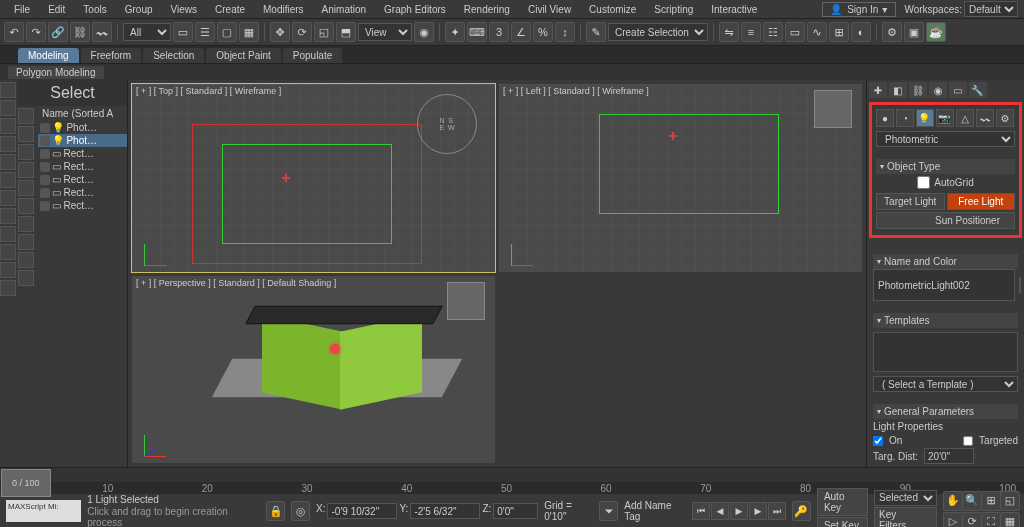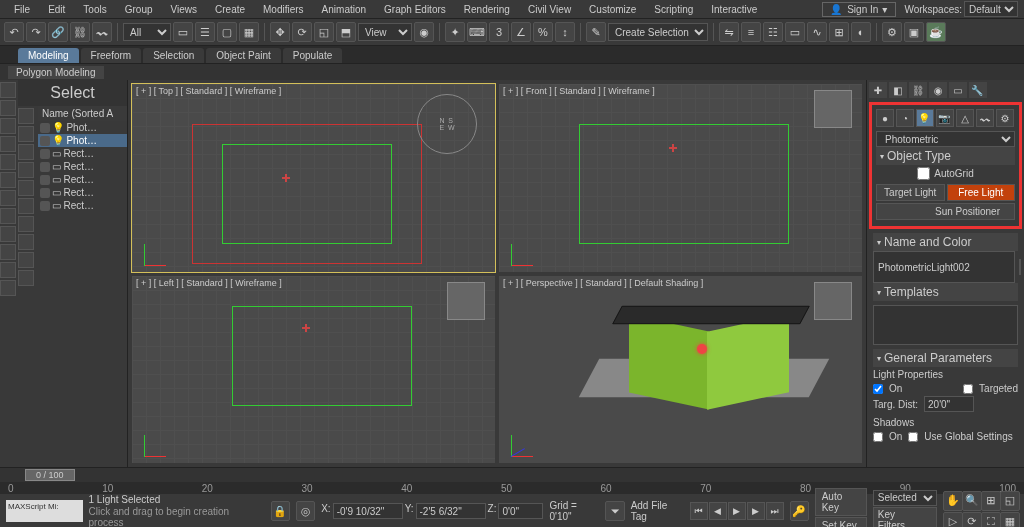--- a/index.html
+++ b/index.html
@@ -52,38 +52,38 @@
 .persp-roof { position:absolute; left:118px; bottom:130px; width:188px; height:36px; background:#2a2a2a; transform:skewX(-28deg) scaleY(.5); z-index:4; border:1px solid #111; }
 .persp-light { position:absolute; left:198px; top:68px; width:10px; height:10px; border-radius:50%; background:#e44; box-shadow:0 0 4px #e44; z-index:5; }
 .right-panel { width:158px; background:#393939; border-left:1px solid #222; display:flex; flex-direction:column; overflow:hidden; }
 .right-panel .tabrow { height:20px; display:flex; align-items:center; gap:2px; padding:2px; }
 .tabrow .rt { width:18px; height:16px; background:#444; cursor:pointer; display:flex; align-items:center; justify-content:center; }
 .redbox { border:3px solid #e33; margin:2px; padding:4px; }
 .catrow { display:flex; gap:2px; margin-bottom:4px; }
 .catrow .ci { width:18px; height:18px; background:#444; border:1px solid #555; cursor:pointer; display:flex; align-items:center; justify-content:center; }
 .catrow .ci.active { background:#5a7a9a; }
 .dd-full { width:100%; background:#333; color:#ccc; border:1px solid #555; font-size:10px; height:16px; padding:0 4px; }
-.rollout-hdr { background:#444; padding:2px 4px; font-size:12px; margin-top:0; display:flex; align-items:center; gap:3px; cursor:pointer; }
+.rollout-hdr { background:#444; padding:2px 4px; font-size:10px; margin-top:12px; display:flex; align-items:center; gap:3px; cursor:pointer; }
 .rollout-hdr::before { content:"▾"; font-size:8px; }
 .obj-btns { display:flex; flex-wrap:wrap; gap:2px; padding:2px 0; }
 .obj-btns .ob { flex:1 1 48%; background:#444; text-align:center; padding:2px 0; font-size:10px; cursor:pointer; border:1px solid #555; }
 .obj-btns .ob.active { background:#c2410c; color:#fff; }
 .obj-btns .ob.full { flex:1 1 100%;padding-left:44px; }
 .autogrid { display:flex; align-items:center; gap:4px; padding:2px 0; justify-content:center; font-size:10px; }
 .section { padding:2px 6px; }
 .namecolor-row { display:flex; gap:4px; align-items:center; }
 .namecolor-row input { flex:1; background:#333; border:1px solid #555; color:#ccc; font-size:10px; height:32px; padding:0 4px; }
 .swatch { width:18px; height:16px; background:#ffeb3b; border:1px solid #555; cursor:pointer; }
 .template-box { height:40px; background:#333; border:1px solid #555; margin:4px 0; }
 .prop-row { display:flex; align-items:center; gap:6px; padding:1px 0; font-size:10px; }
 .prop-row input[type=checkbox] { width:10px; height:10px; }
 .prop-row .spinner { background:#333; border:1px solid #555; color:#ccc; height:16px; width:50px; font-size:10px; padding:0 3px; }
 .bottom { position:absolute; bottom:0; left:0; right:0; height:60px; background:#393939; border-top:1px solid #222; }
 .timeline { height:14px; background:#333; position:relative; }
-.timeline .slider { position:absolute; left:25px; top:1px; background:#666; border:1px solid #888; padding:0 10px; font-size:9px; }
+.timeline .slider { position:absolute; left:1px; top:1px; background:#666; border:1px solid #888; padding:8px 10px; font-size:9px; }
 .timetrack { height:12px; background:#2b2b2b; display:flex; align-items:center; padding:0 8px; font-size:8px; color:#999; justify-content:space-between; }
 .status { height:34px; display:flex; align-items:center; gap:6px; padding:0 6px; }
 .status .msbox { width:80px; height:22px; background:#ddd; color:#333; font-size:8px; padding:2px; }
 .status .prompt { font-size:10px; flex:0 0 auto; }
 .status .coords { display:flex; gap:2px; font-size:10px; }
 .status .coord-input { background:#333; border:1px solid #555; color:#ccc; width:70px; height:16px; font-size:10px; padding:0 3px; }
 .status .play { display:flex; gap:1px; }
 .status .play .pb { width:18px; height:18px; background:#444; border:1px solid #555; display:flex; align-items:center; justify-content:center; cursor:pointer; font-size:9px; }
 .status .autokey { background:#444; border:1px solid #555; padding:2px 6px; font-size:10px; cursor:pointer; }
 .status select { background:#333; color:#ccc; border:1px solid #555; font-size:10px; height:16px; }
@@ -254,31 +254,20 @@
       <div class="viewcube-ring">N&nbsp;&nbsp;S<br>E&nbsp;&nbsp;W</div>
       <div class="rect-outer" style="left:60px;top:40px;width:230px;height:140px"></div>
       <div class="rect-top" style="left:90px;top:60px;width:170px;height:100px"></div>
       <div class="cross" style="left:150px;top:90px"></div>
       <div class="axes">
           <div class="ax x"></div>
           <div class="ax y"></div>
         </div>
     </div>
     <div class="vp">
-      <div class="vp-label">[ + ] [ Front ]  [ Standard ]  [ Wireframe ]</div>
-      <div class="vp-grid"></div>
-      <div class="cube"></div>
-      <div class="rect-top" style="left:80px;top:40px;width:210px;height:120px"></div>
-      <div class="cross" style="left:170px;top:60px"></div>
-      <div class="axes">
-          <div class="ax x"></div>
-          <div class="ax y"></div>
-        </div>
-    </div>
-    <div class="vp">
       <div class="vp-label">[ + ] [ Left ]  [ Standard ]  [ Wireframe ]</div>
       <div class="vp-grid"></div>
       <div class="cube"></div>
       <div class="rect-top" style="left:100px;top:30px;width:180px;height:100px"></div>
       <div class="cross" style="left:170px;top:48px"></div>
       <div class="axes">
           <div class="ax x"></div>
           <div class="ax y"></div>
         </div>
     </div>
@@ -330,20 +319,21 @@
       </div>
     </div>
     <div class="section">
       <div class="rollout-hdr">Name and Color</div>
       <div class="namecolor-row">
         <input type="text" value="PhotometricLight002" style="">
         <div class="swatch"></div>
       </div>
       <div class="rollout-hdr">Templates</div>
       <div class="template-box"></div>
+      <select class="dd-full"><option>( Select a Template )</option></select>
       <div class="rollout-hdr">General Parameters</div>
       <div style="font-size:10px;padding:2px 0">Light Properties</div>
       <div class="prop-row">
         <input type="checkbox" checked="" style="">
         <span>On</span>
         <span style="flex:1"></span>
         <input type="checkbox" style="">
         <span>Targeted</span>
       </div>
       <div class="prop-row">
@@ -390,21 +380,21 @@
     <div class="coords">
       <span>X:</span>
         <input class="coord-input" value="-0'9 10/32&quot;" style="">
       <span>Y:</span>
         <input class="coord-input" value="-2'5 6/32&quot;" style="">
       <span>Z:</span>
         <input class="coord-input" style="width: 45px;" value="0'0&quot;">
     </div>
     <span>Grid = 0'10"</span>
     <div class="tb-btn">⏷</div>
-    <span>Add File Tag</span>
+    <span>Add Name Tag</span>
     <div class="play">
       <div class="pb">⏮</div>
       <div class="pb">◀</div>
       <div class="pb">▶</div>
       <div class="pb">▶</div>
       <div class="pb">⏭</div>
     </div>
     <div class="tb-btn">🔑</div>
     <div style="display:flex;flex-direction:column;gap:1px">
       <div class="autokey">Auto Key</div>

